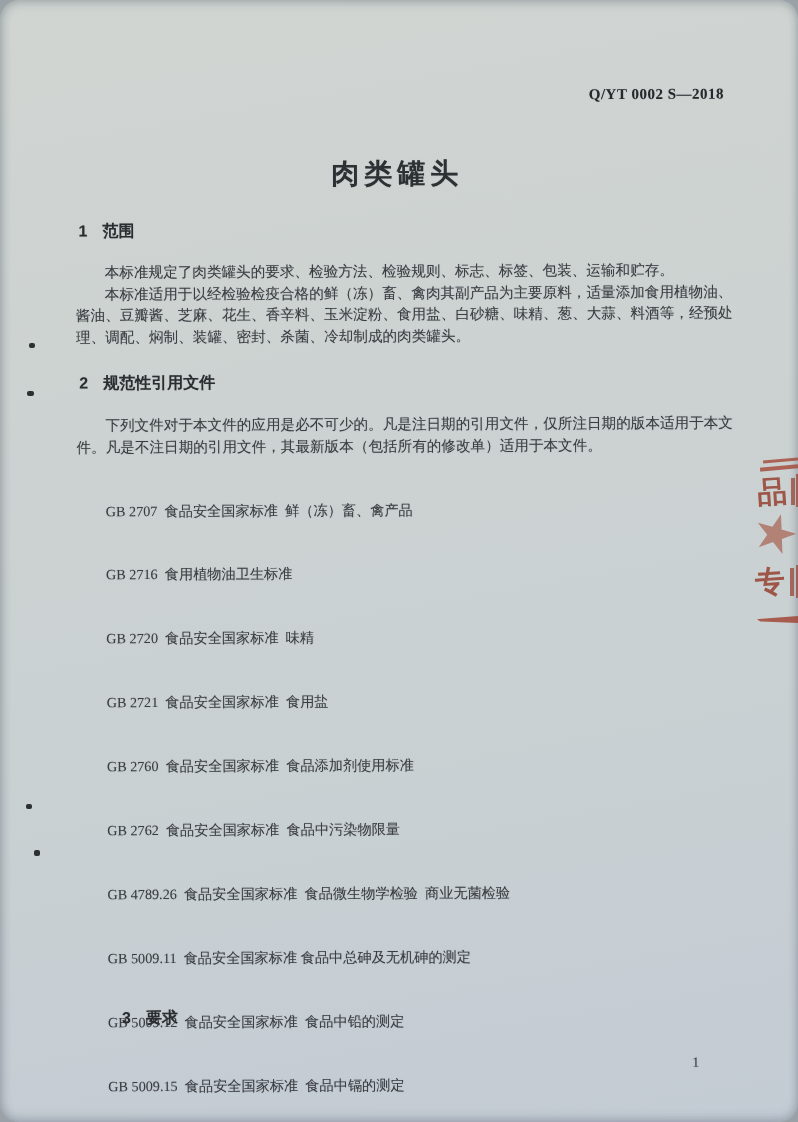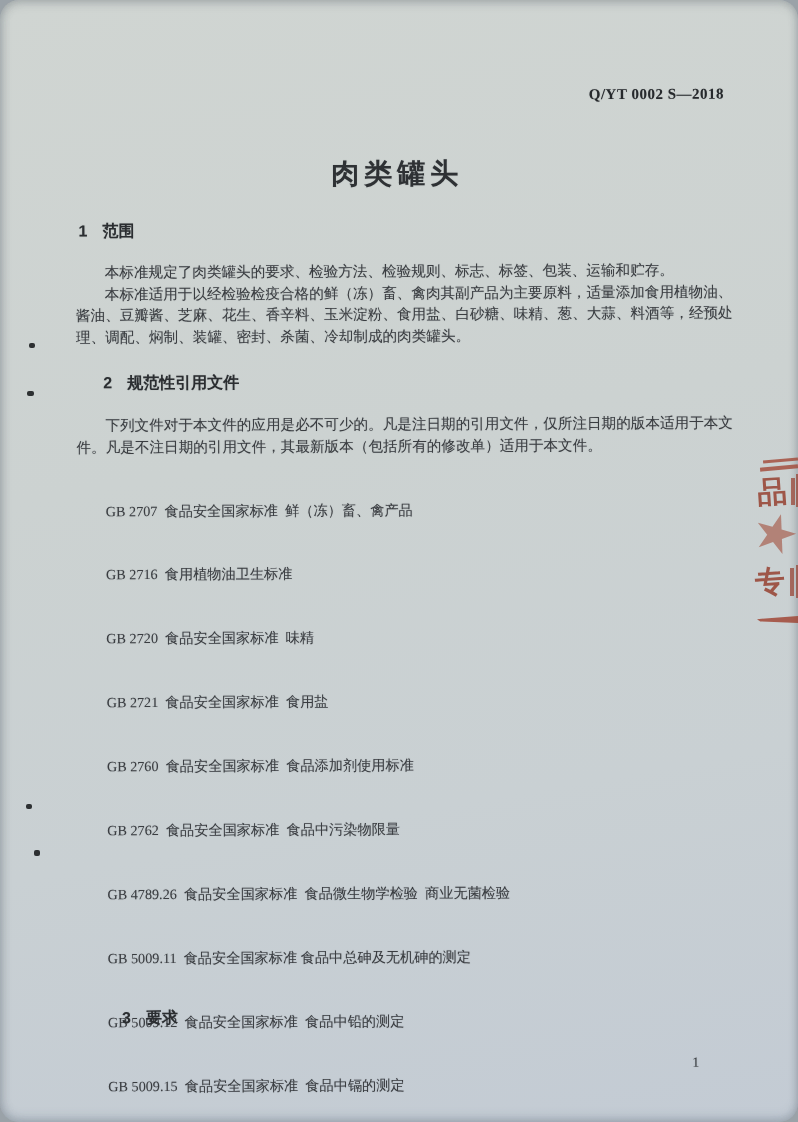--- a/index.html
+++ b/index.html
@@ -34,21 +34,21 @@
     font-family:"Liberation Sans", sans-serif;
     font-size:28px;font-weight:bold;letter-spacing:5px;color:#2e3134;
   }
   .sec-heading{
     position:absolute;left:80px;
     font-family:"Liberation Sans", sans-serif;
     font-weight:bold;font-size:16px;color:#2b2e31;
   }
   .sec-heading .num{display:inline-block;margin-right:15px;}
   #sec1-heading{top:220px;}
-  #sec2-heading{top:372px;margin-left:24px;}
+  #sec2-heading{top:372px;}
   #sec3-heading{top:1007px;margin-left:40px;}
   .para{
     position:absolute;left:77px;width:662px;
     font-size:14.6px;line-height:21.6px;text-align:justify;
     color:#3a3d41;
   }
   #para1{top:261px;}
   #para2{top:414px;}
   .para .ind{text-indent:29px;}
   .refs{

